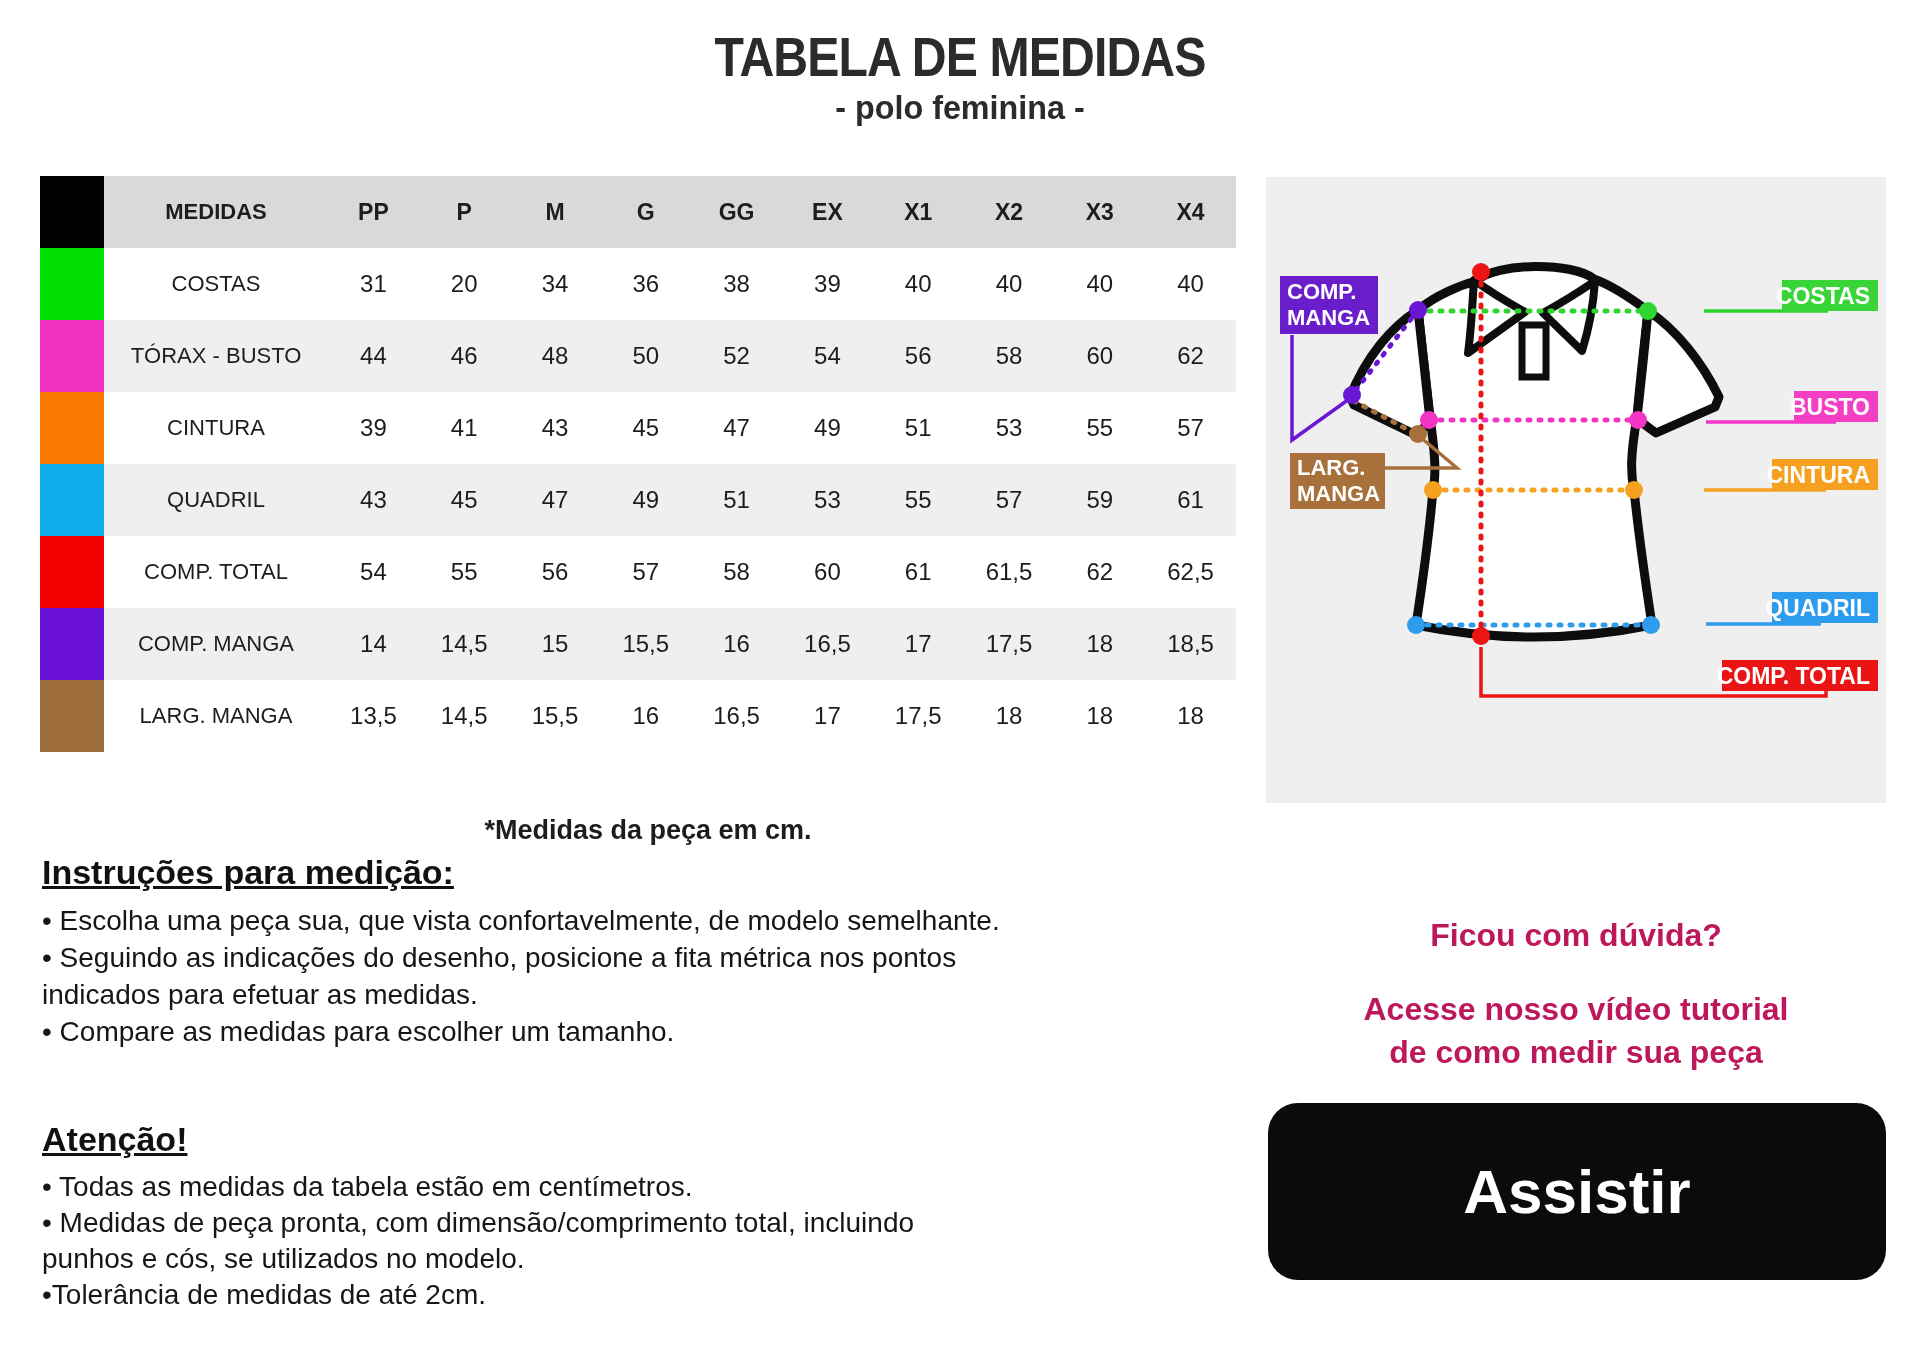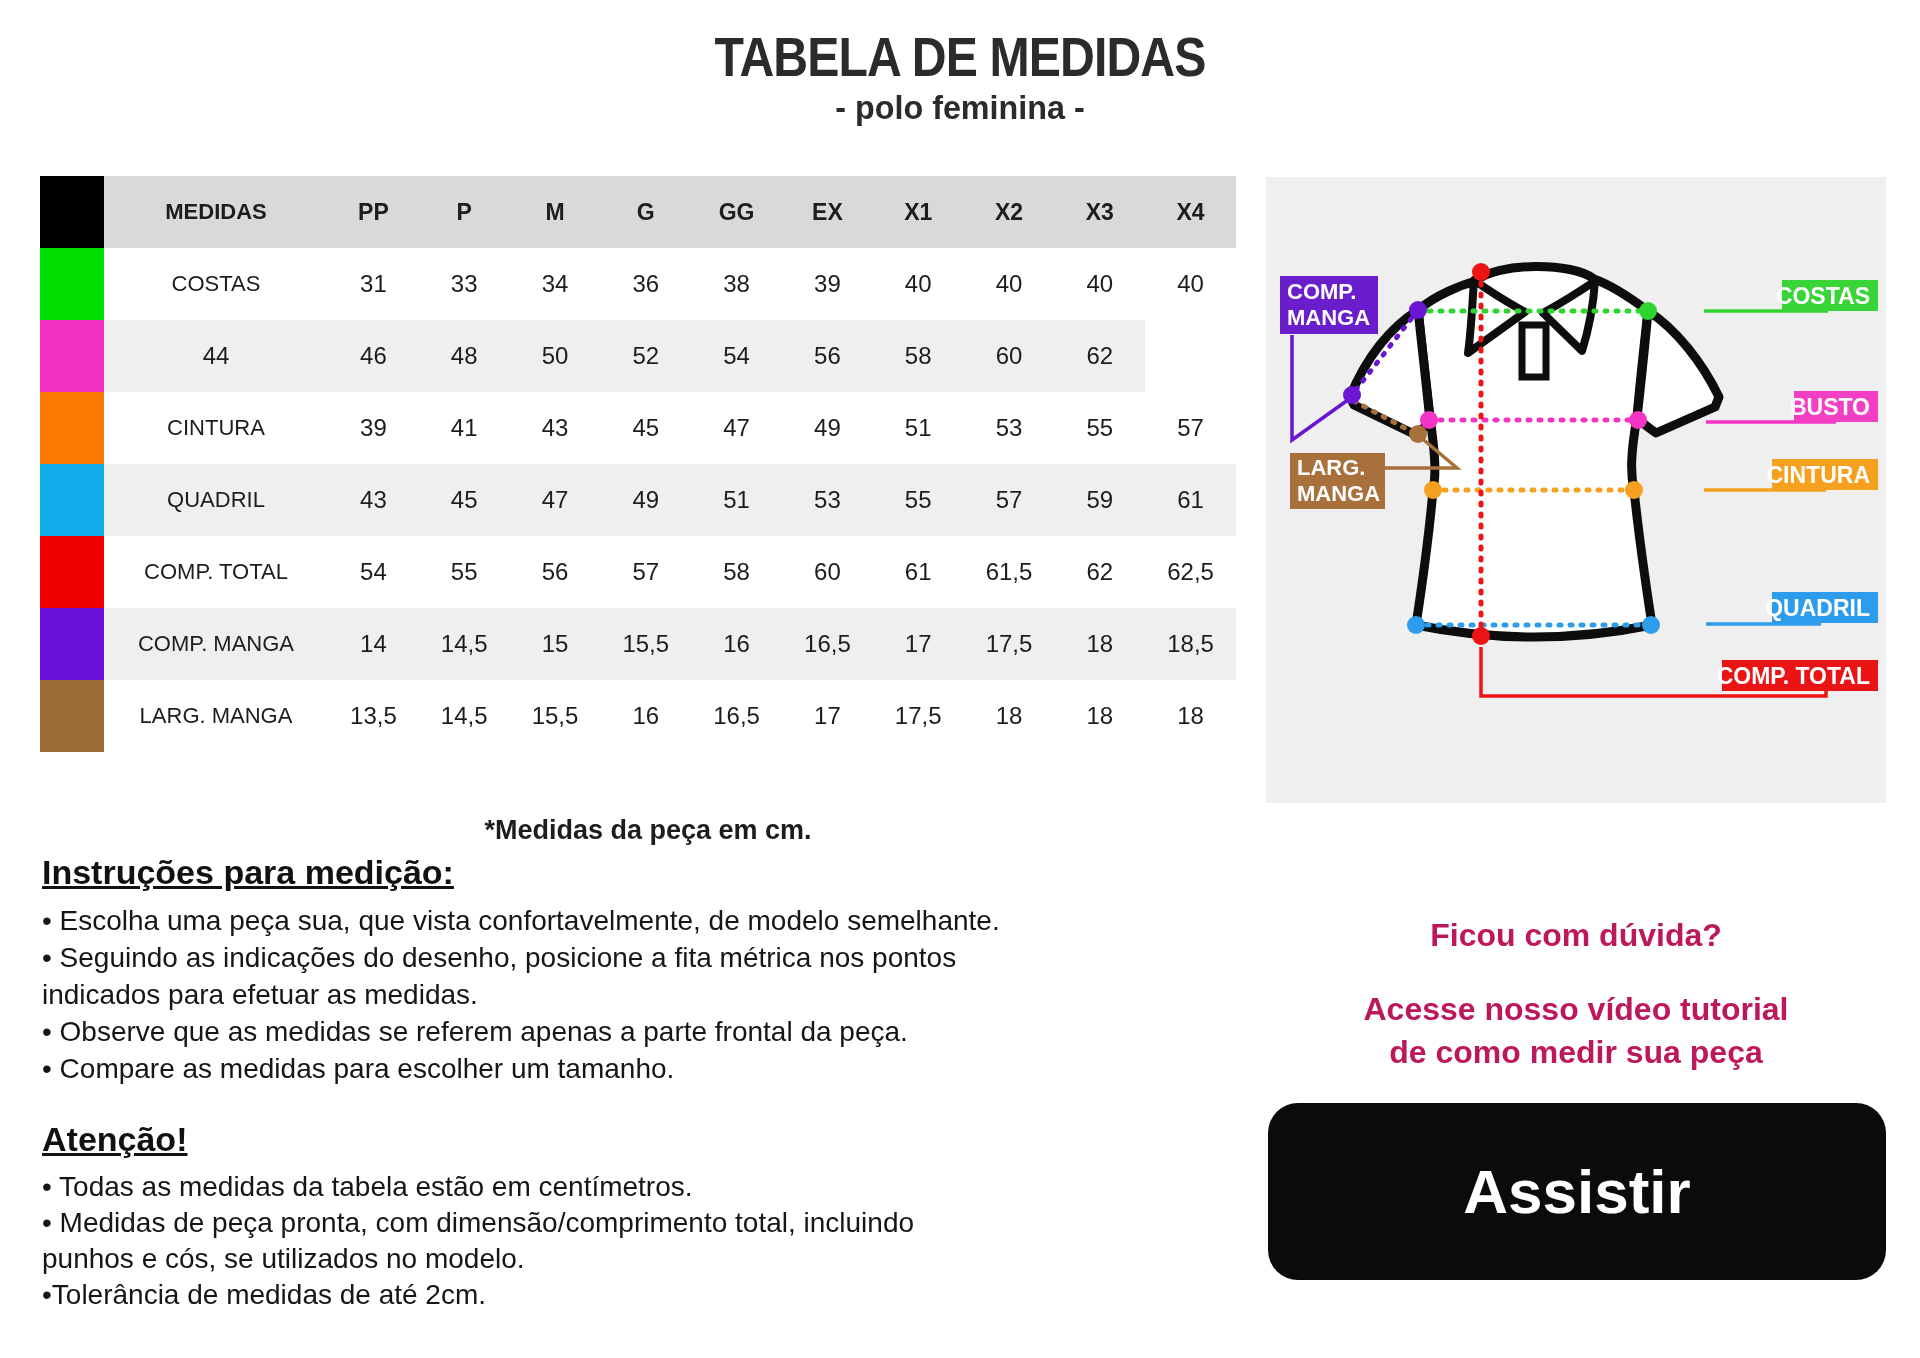--- a/index.html
+++ b/index.html
@@ -79,32 +79,33 @@
     <div>EX</div>
     <div>X1</div>
     <div>X2</div>
     <div>X3</div>
     <div>X4</div>
   </div>
   <div class="trow">
     <div class="swatch" style="background: rgb(0, 222, 0);"></div>
     <div class="lbl">COSTAS</div>
     <div class="cell">31</div>
-    <div class="cell">33</div>
+    <div class="cell">20</div>
     <div class="cell">34</div>
     <div class="cell">36</div>
     <div class="cell">38</div>
     <div class="cell">39</div>
     <div class="cell">40</div>
     <div class="cell">40</div>
     <div class="cell">40</div>
     <div class="cell">40</div>
   </div>
   <div class="trow">
     <div class="swatch" style="background: rgb(242, 49, 195);"></div>
+    <div class="lbl">TÓRAX - BUSTO</div>
     <div class="cell">44</div>
     <div class="cell">46</div>
     <div class="cell">48</div>
     <div class="cell">50</div>
     <div class="cell">52</div>
     <div class="cell">54</div>
     <div class="cell">56</div>
     <div class="cell">58</div>
     <div class="cell">60</div>
     <div class="cell">62</div>
@@ -181,21 +182,20 @@
   </div>
 </div>
 
 <div class="footnote">*Medidas da peça em cm.</div>
 
 <div class="tblock" id="instructions">
   <h2>Instruções para medição:</h2>
   <div class="line">• Escolha uma peça sua, que vista confortavelmente, de modelo semelhante.</div>
   <div class="line">• Seguindo as indicações do desenho, posicione a fita métrica nos pontos</div>
   <div class="line">indicados para efetuar as medidas.</div>
-  <div class="line">• Observe que as medidas se referem apenas a parte frontal da peça.</div>
   <div class="line">• Compare as medidas para escolher um tamanho.</div>
 </div>
 
 <div class="tblock" id="attention">
   <h2>Atenção!</h2>
   <div class="line">• Todas as medidas da tabela estão em centímetros.</div>
   <div class="line">• Medidas de peça pronta, com dimensão/comprimento total, incluindo</div>
   <div class="line">punhos e cós, se utilizados no modelo.</div>
   <div class="line">•Tolerância de medidas de até 2cm.</div>
 </div>

